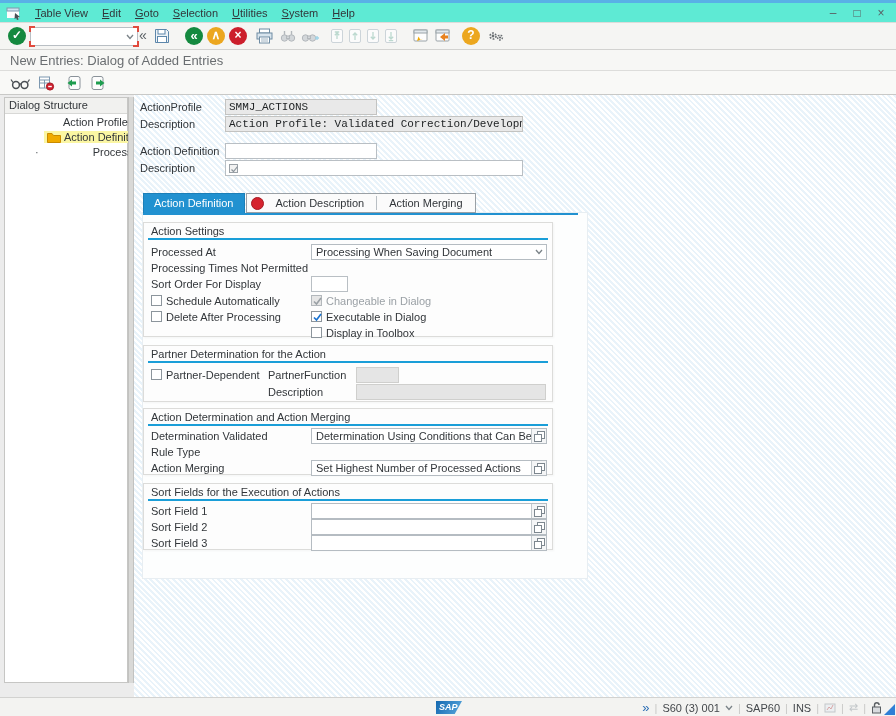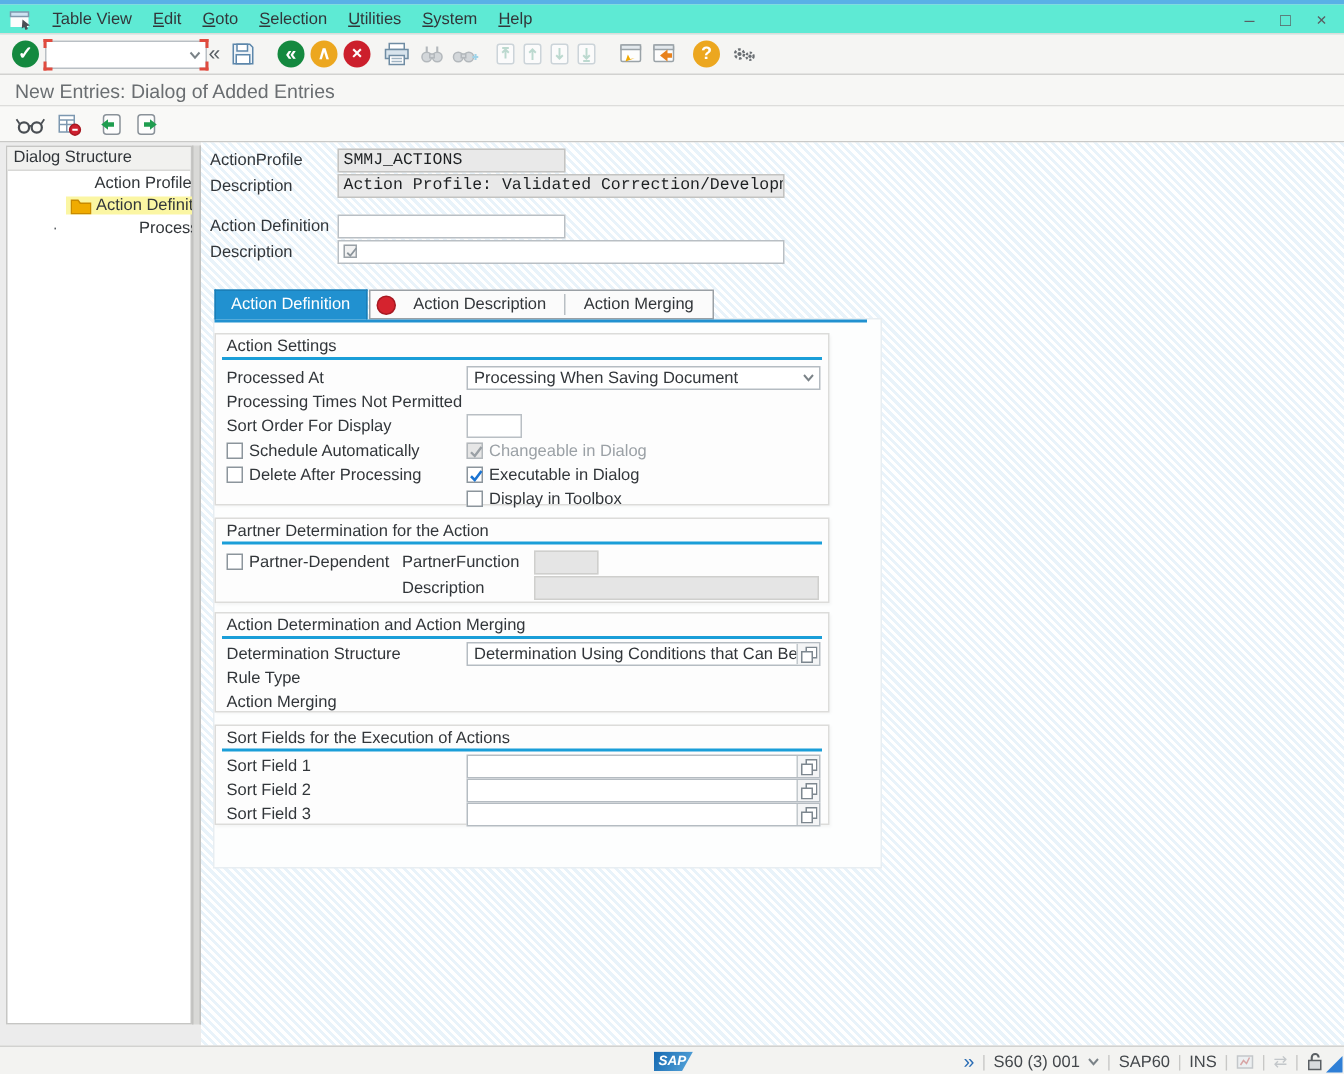--- a/index.html
+++ b/index.html
@@ -347,34 +347,43 @@
       <div class="fld fld-dis" style="left:212px;top:21px;width:43px"></div>
 
       <span class="lbl" style="left:124px;top:40px">Description</span>
       <div class="fld fld-dis" style="left:212px;top:38px;width:190px"></div>
     </div>
 
     <div class="gbox" style="top:313px;height:67px">
       <span class="gbox-title">Action Determination and Action Merging</span>
       <div class="gbox-line"></div>
 
-      <span class="lbl" style="left:7px;top:21px">Determination Structure</span>
+      <span class="lbl" style="left:7px;top:21px">Determination Validated</span>
       <div class="vfld" style="left:167px;top:19px;width:236px">
         <span>Determination Using Conditions that Can Be Transport…</span>
         <span class="mc-btn">
           <svg width="11" height="11" viewBox="0 0 11 11">
               <rect x="3.5" y="0.5" width="7" height="7" fill="#fff" stroke="#7d878f"></rect>
               <rect x="0.5" y="3.5" width="7" height="7" fill="#fff" stroke="#7d878f"></rect>
             </svg>
         </span>
       </div>
 
       <span class="lbl" style="left:7px;top:37px">Rule Type</span>
 
       <span class="lbl" style="left:7px;top:53px">Action Merging</span>
+      <div class="vfld" style="left:167px;top:51px;width:236px">
+        <span>Set Highest Number of Processed Actions</span>
+        <span class="mc-btn">
+          <svg width="11" height="11" viewBox="0 0 11 11">
+              <rect x="3.5" y="0.5" width="7" height="7" fill="#fff" stroke="#7d878f"></rect>
+              <rect x="0.5" y="3.5" width="7" height="7" fill="#fff" stroke="#7d878f"></rect>
+            </svg>
+        </span>
+      </div>
     </div>
 
     <div class="gbox" style="top:388px;height:67px">
       <span class="gbox-title">Sort Fields for the Execution of Actions</span>
       <div class="gbox-line"></div>
 
       <span class="lbl" style="left:7px;top:21px">Sort Field 1</span>
       <div class="vfld" style="left:167px;top:19px;width:236px">
         <span></span>
         <span class="mc-btn">

